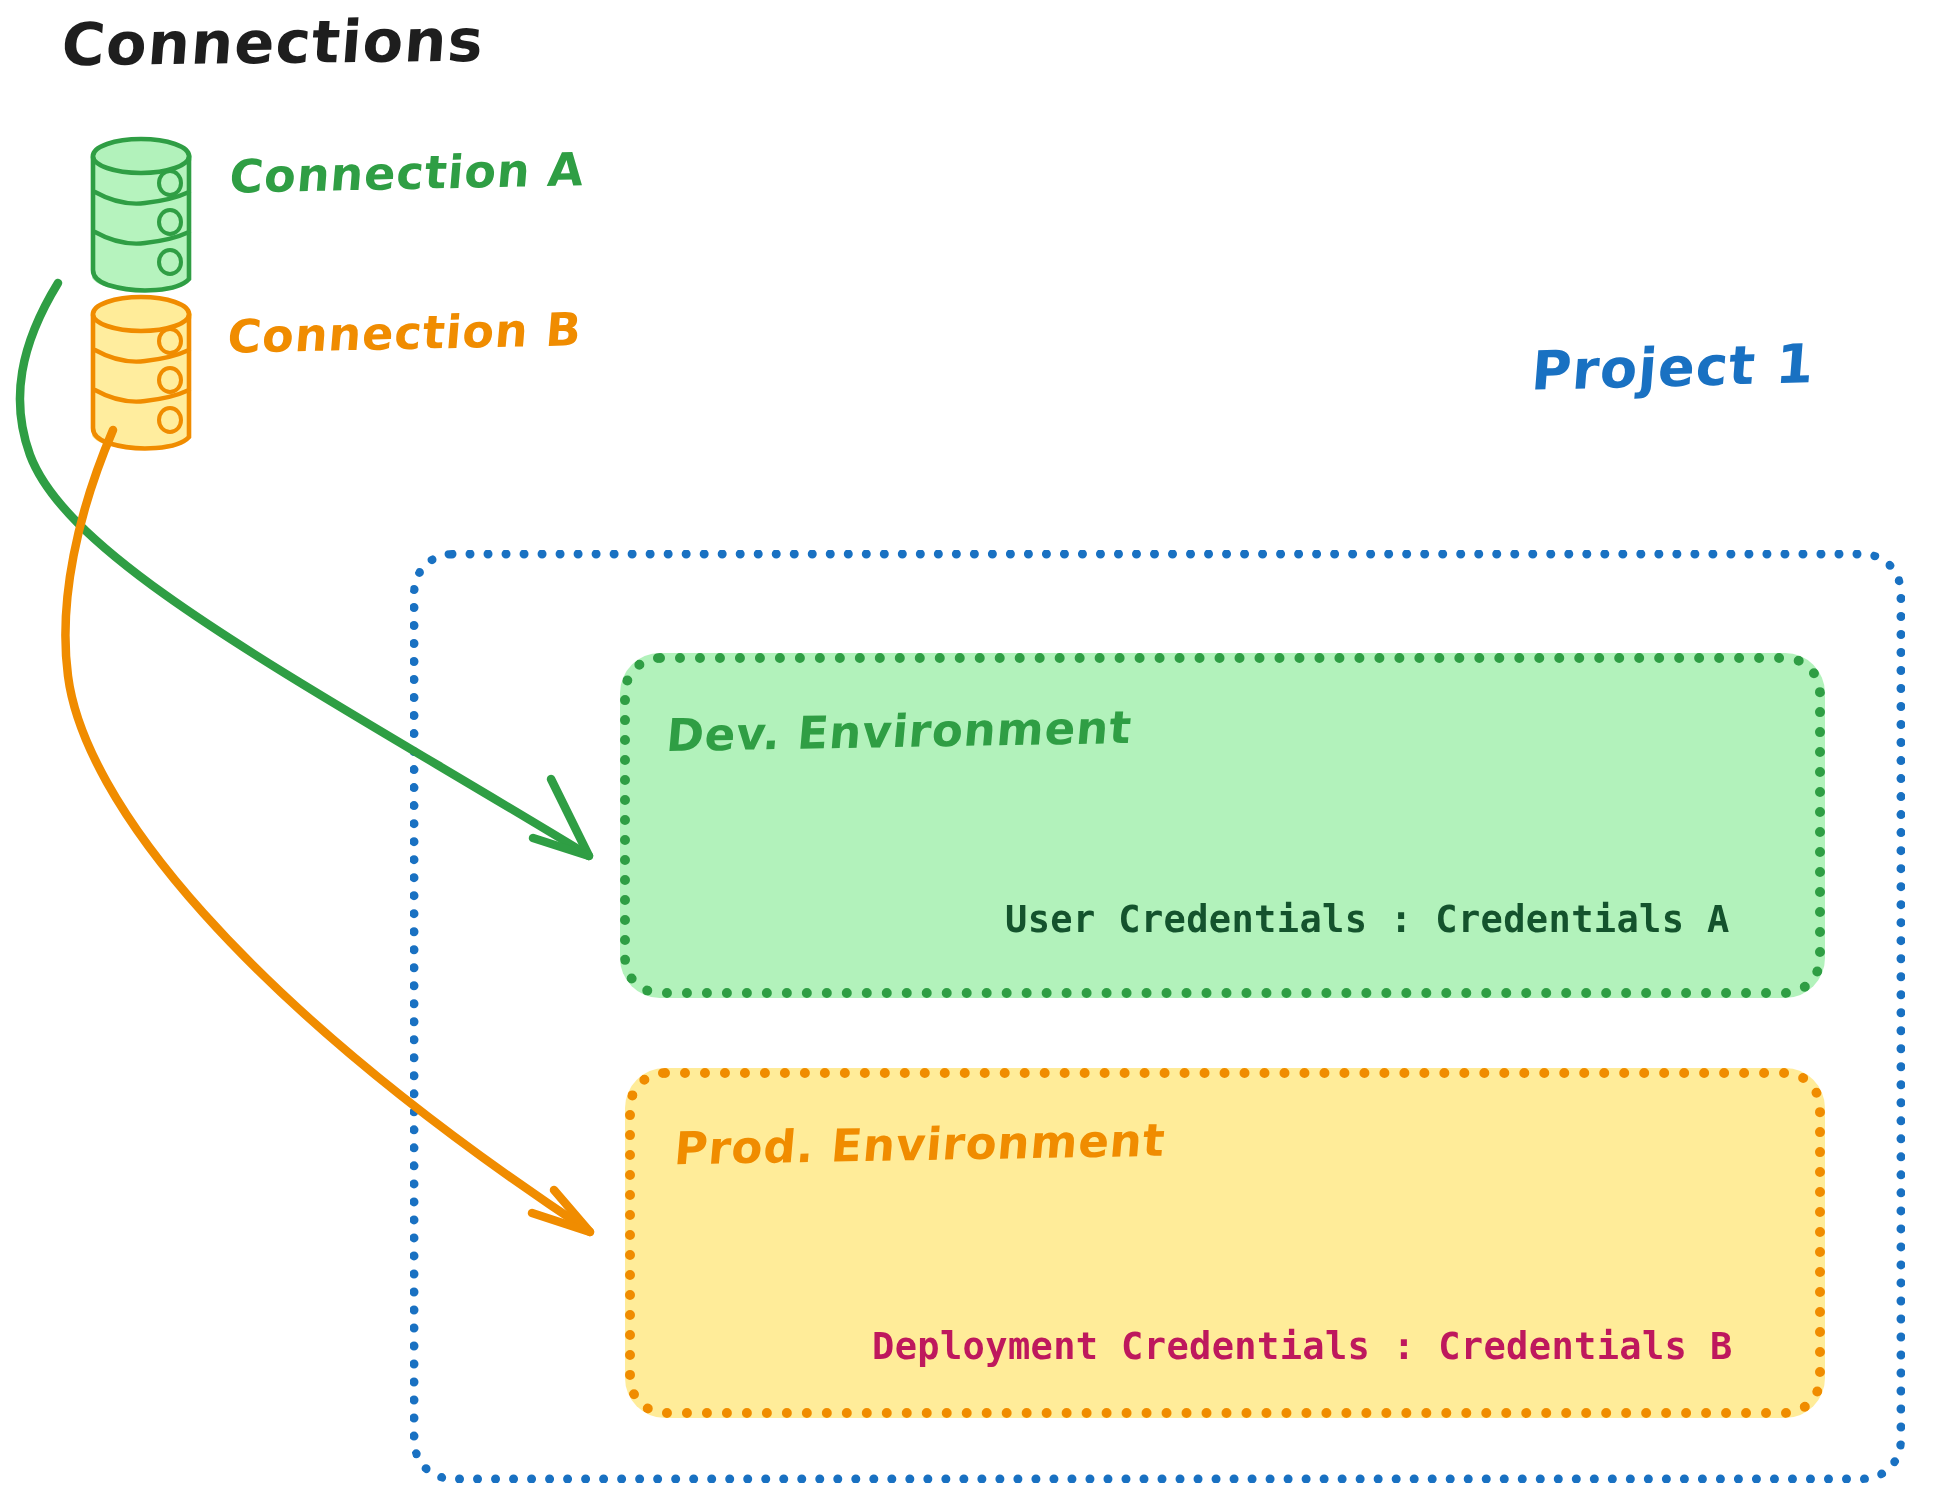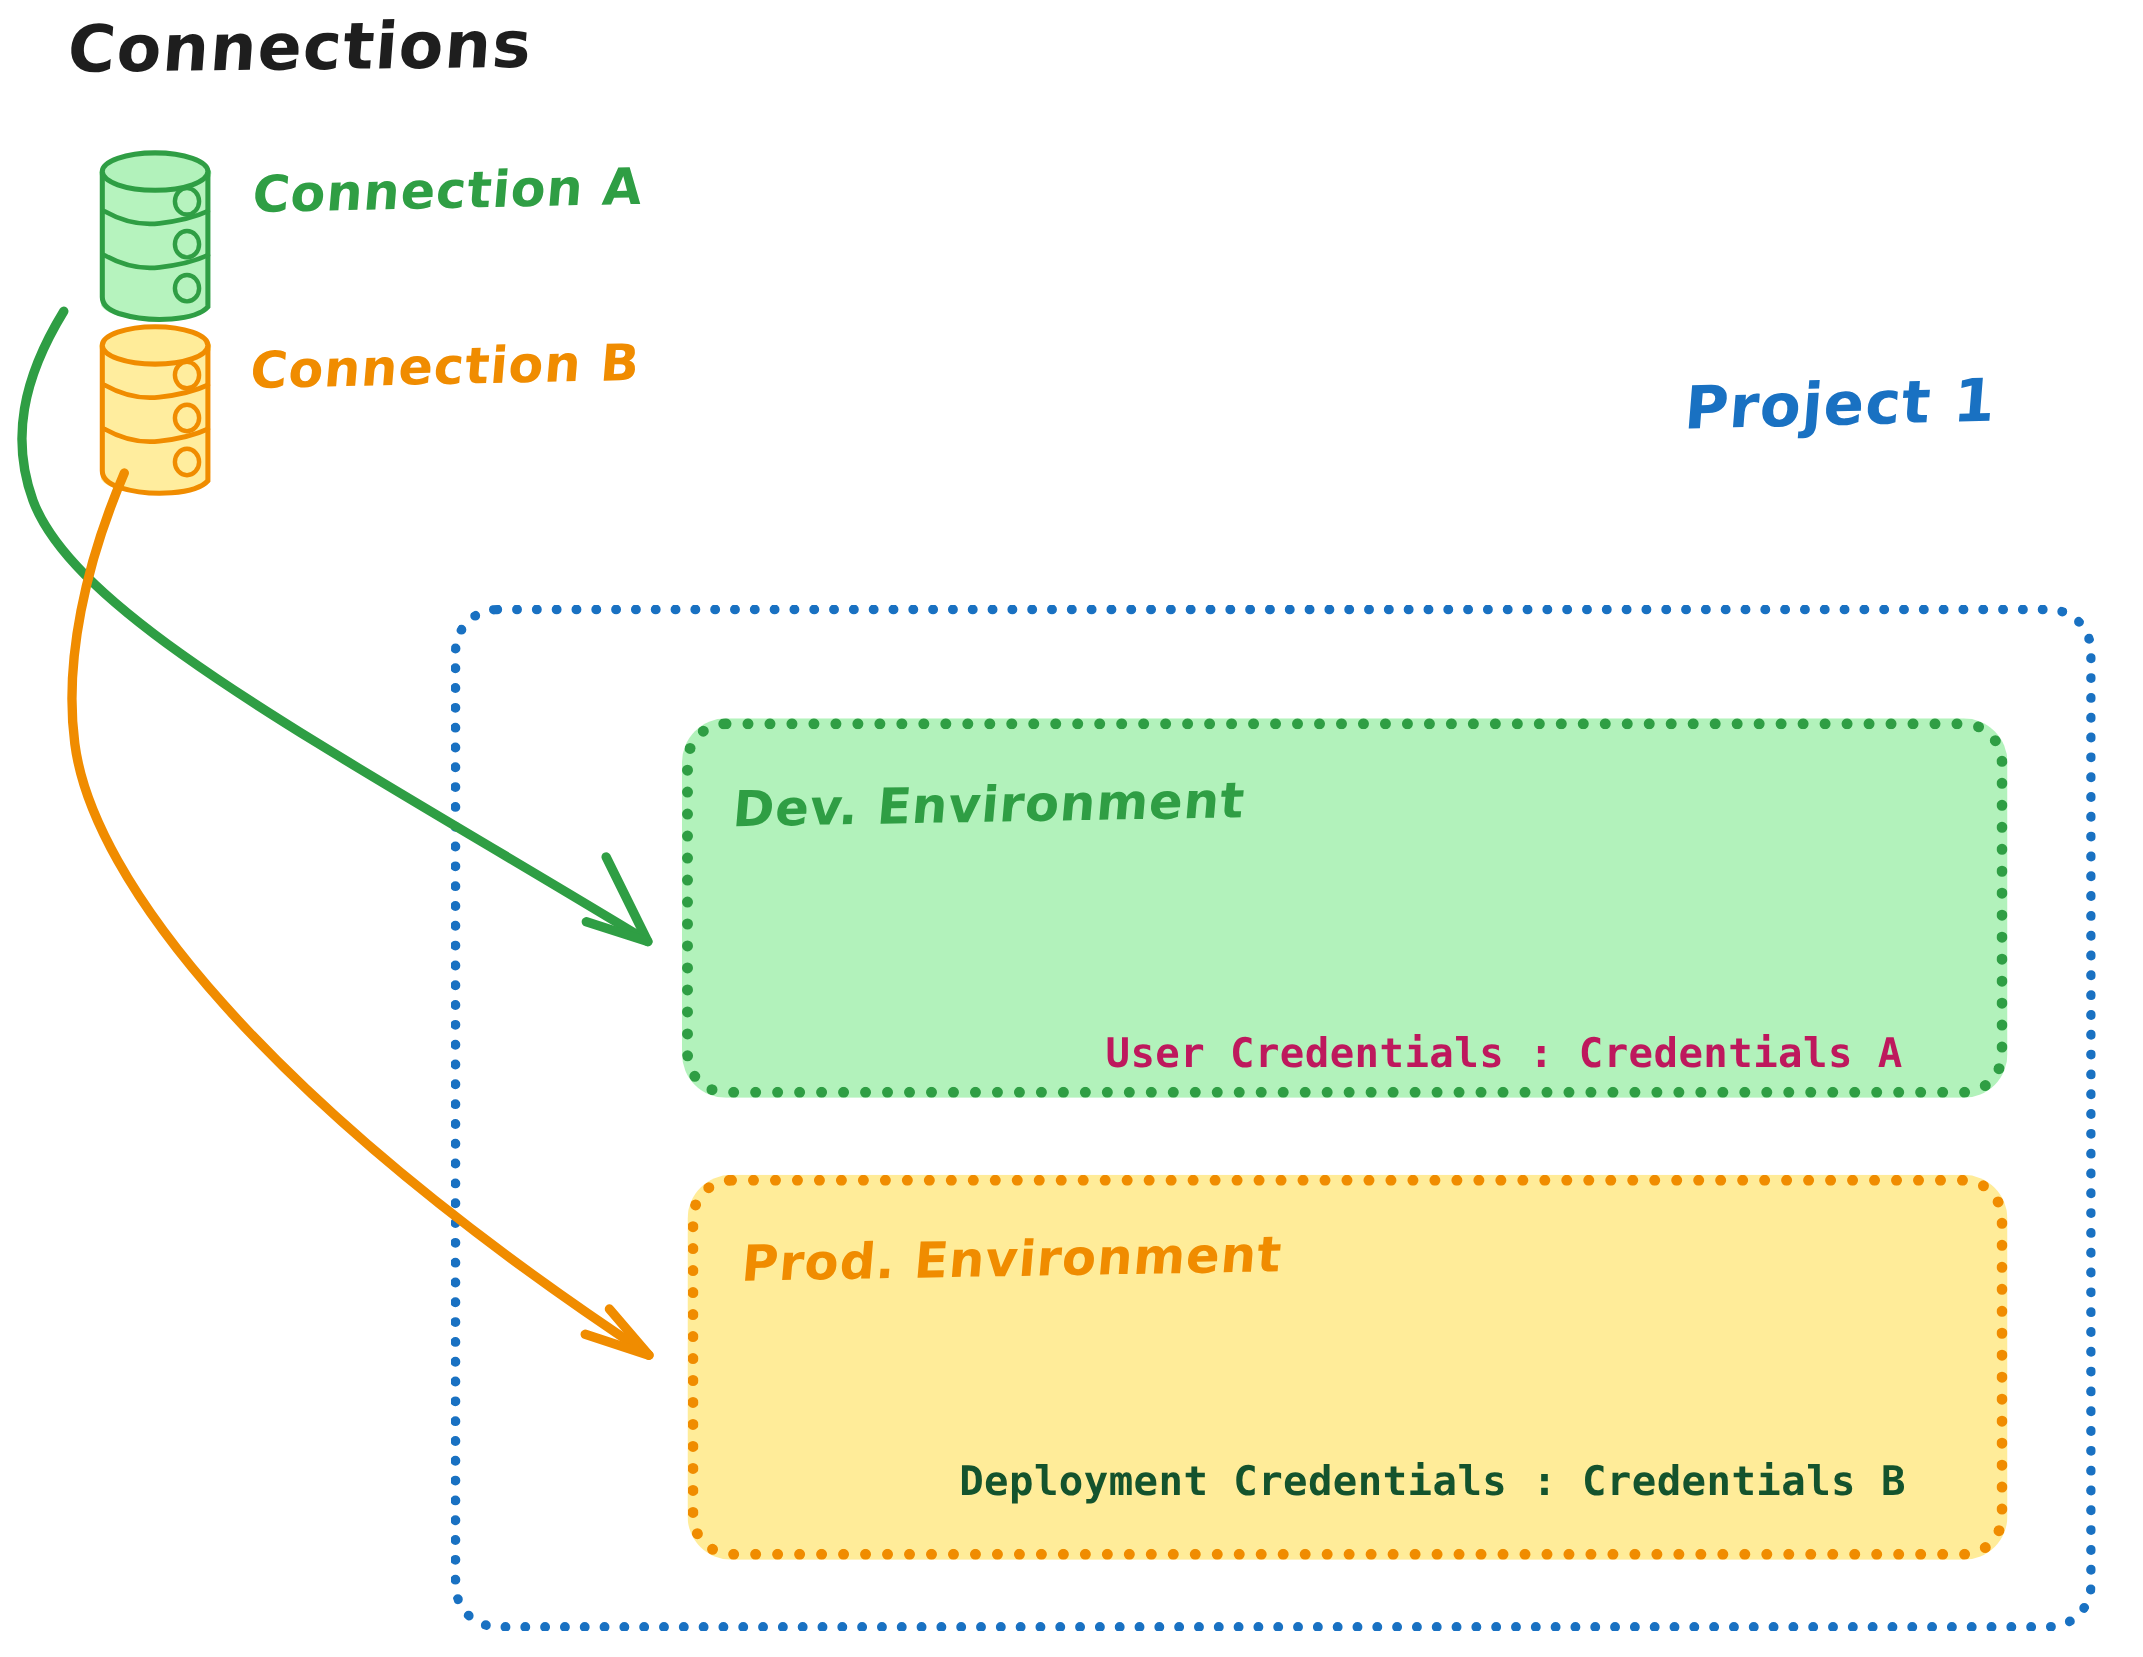--- a/index.html
+++ b/index.html
@@ -121,27 +121,27 @@
     color: #f08c00;
   }
 
   .cred-line {
     position: absolute;
     font-size: 37px;
     letter-spacing: 0.01em;
   }
   #dev-credentials {
     left: 1005px;
-    top: 936px;
-    color: #be185d;
+    top: 898px;
+    color: #14532d;
   }
   #prod-credentials {
     left: 872px;
     top: 1325px;
-    color: #14532d;
+    color: #be185d;
   }
 
   
   #arrows-layer {
     position: absolute;
     left: 0;
     top: 0;
     width: 1948px;
     height: 1506px;
     pointer-events: none;

